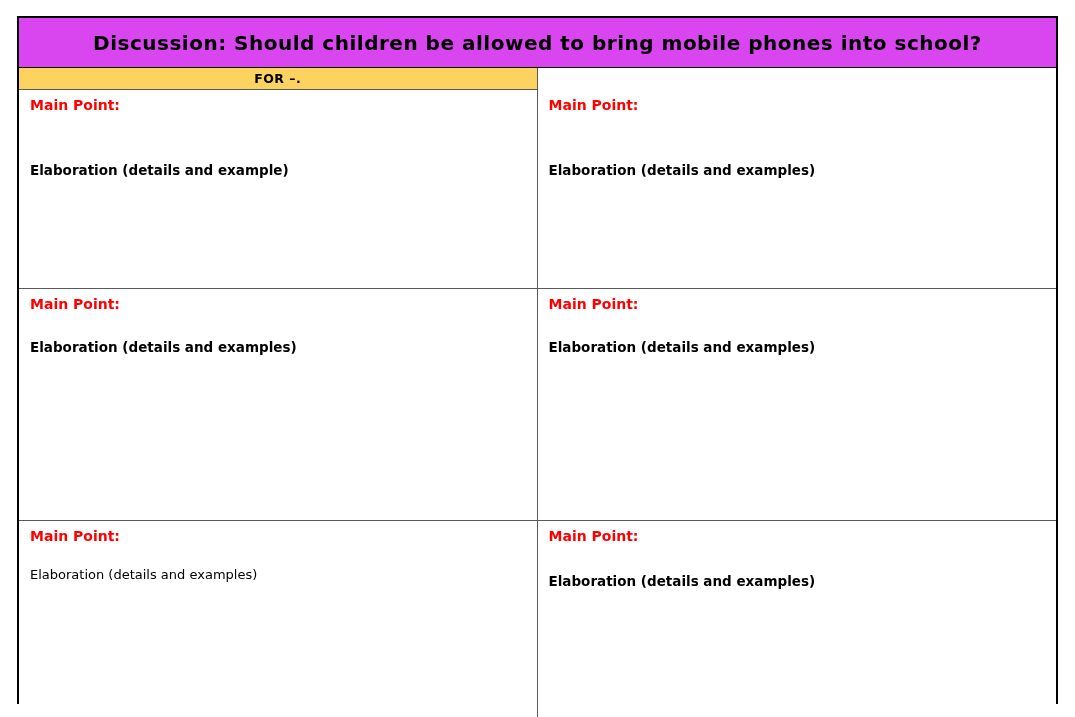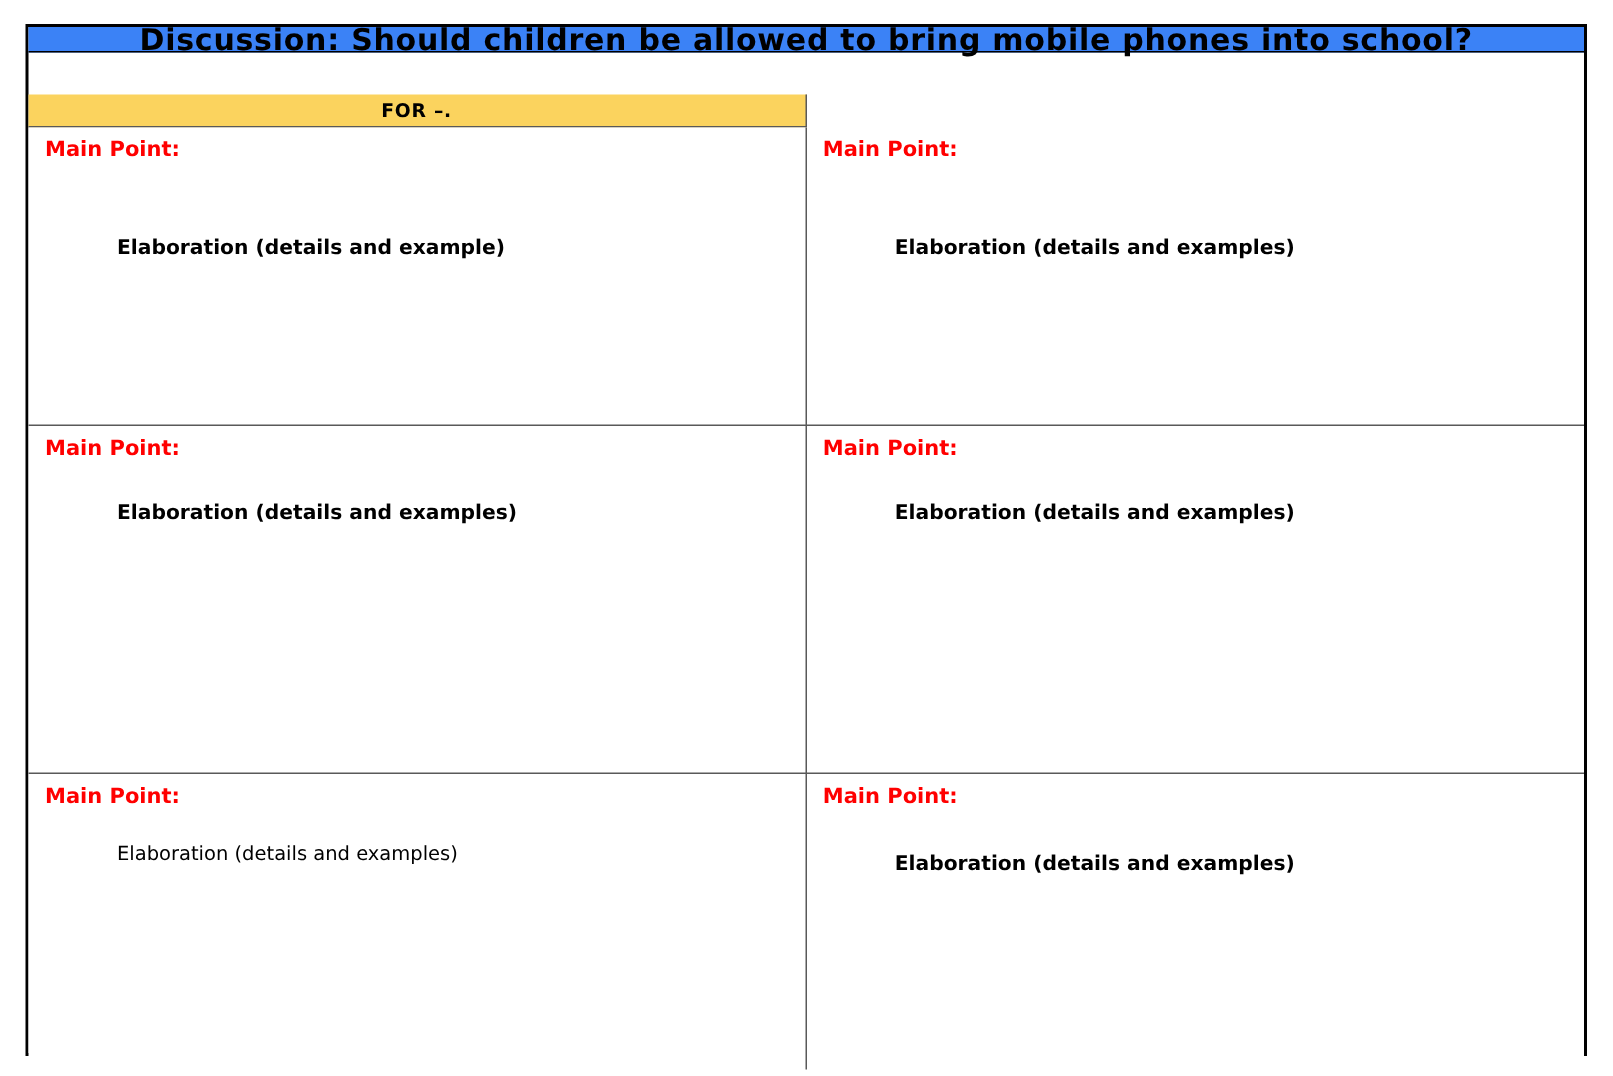--- a/index.html
+++ b/index.html
@@ -13,35 +13,34 @@
   .sheet {
     position: absolute;
     left: 17px;
     top: 16px;
     width: 1041px;
     height: 688px;
     border: 2px solid #000000;
     background: #ffffff;
   }
   .title-row {
-    height: 17px;
-    background: #3b82f6;
+    height: 50px;
+    background: #d946ef;
     border-bottom: 1px solid #000000;
     display: flex;
     align-items: center;
     justify-content: center;
     font-size: 20px;
     font-weight: bold;
     color: #000000;
     letter-spacing: 0.5px;
   }
   .header-row {
     height: 22px;
     display: flex;
-    margin-top: 28px;
   }
   .header-cell {
     width: 50%;
     background: #fbd35e;
     border-bottom: 1px solid #595959;
     display: flex;
     align-items: center;
     justify-content: center;
     font-size: 12.5px;
     font-weight: bold;
@@ -64,21 +63,20 @@
     color: #ff0000;
     font-weight: bold;
     font-size: 14px;
     line-height: 17px;
   }
   .elaboration {
     color: #000000;
     font-weight: bold;
     font-size: 13.5px;
     line-height: 17px;
-    margin-left: 48px;
   }
   .gap-xl { margin-top: 48px; }
   .gap-md { margin-top: 26px; }
   .gap-sm { margin-top: 21px; }
   .gap-sm2 { margin-top: 28px; }
   .elaboration.regular { font-weight: normal; font-size: 13px; }
 </style>
 </head>
 <body>
 

